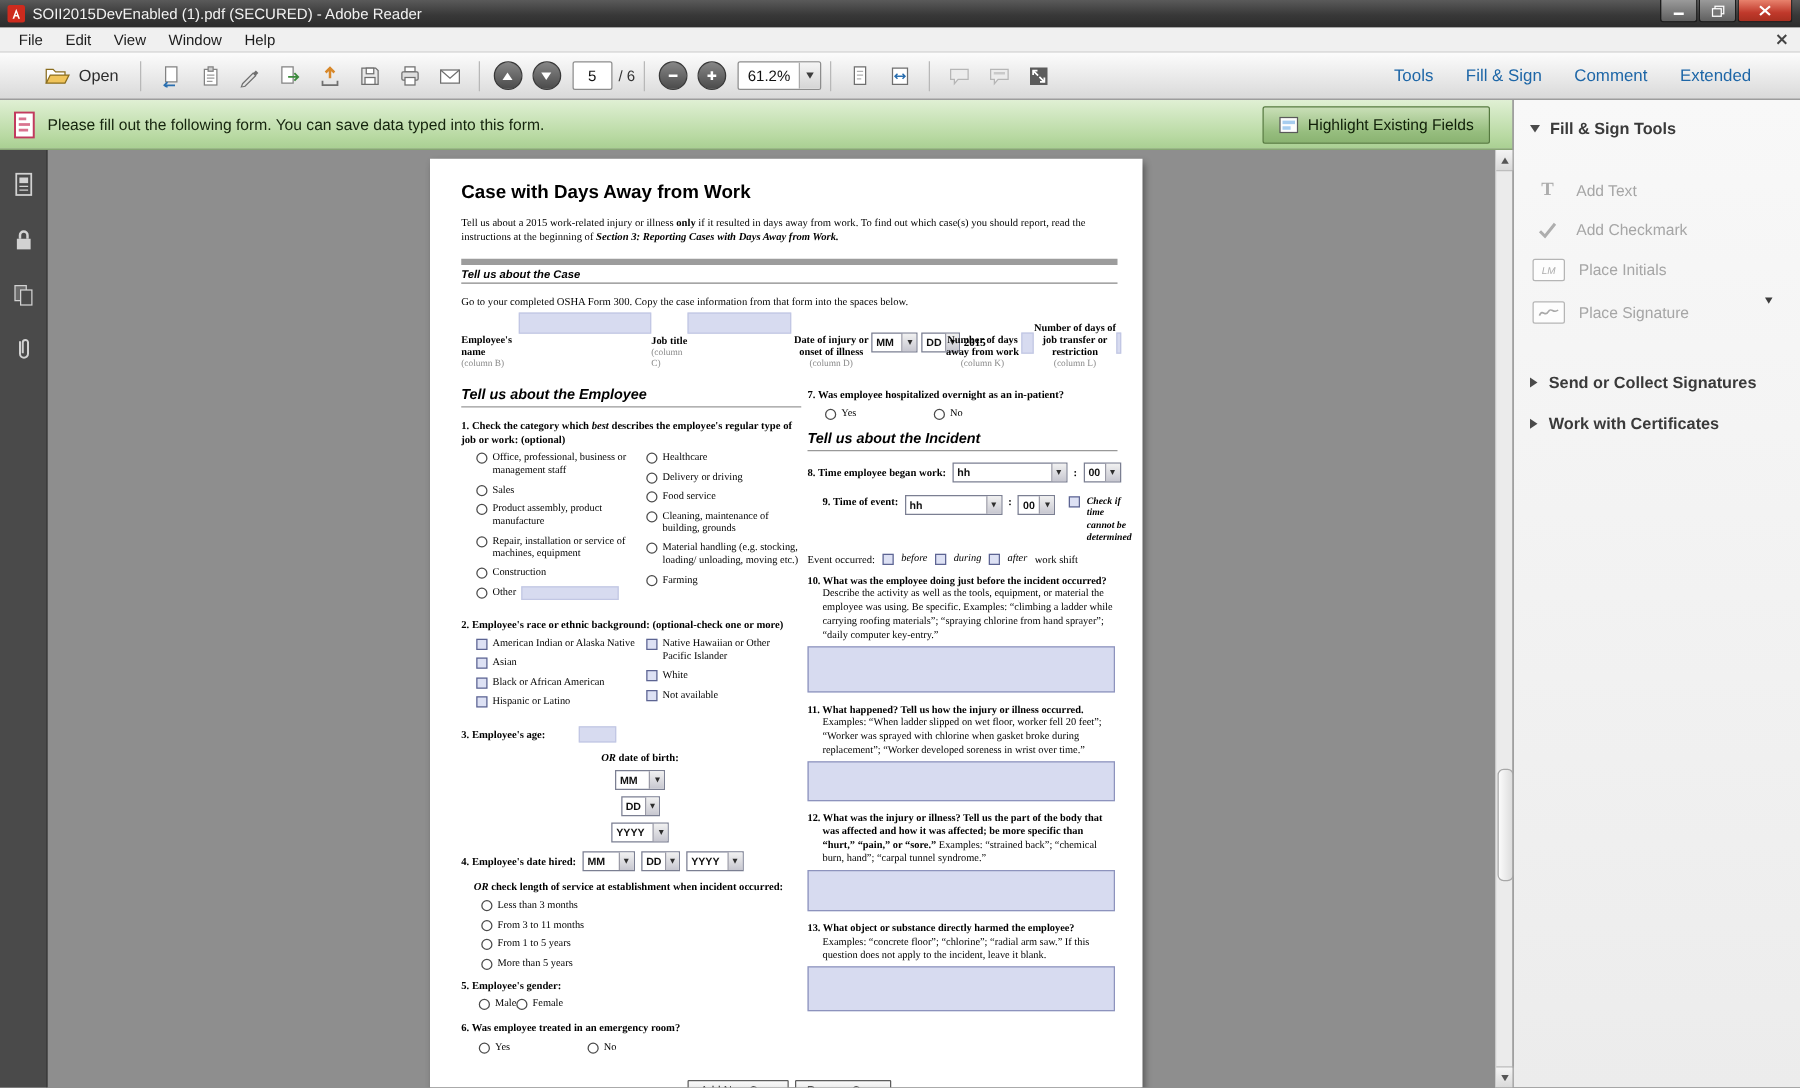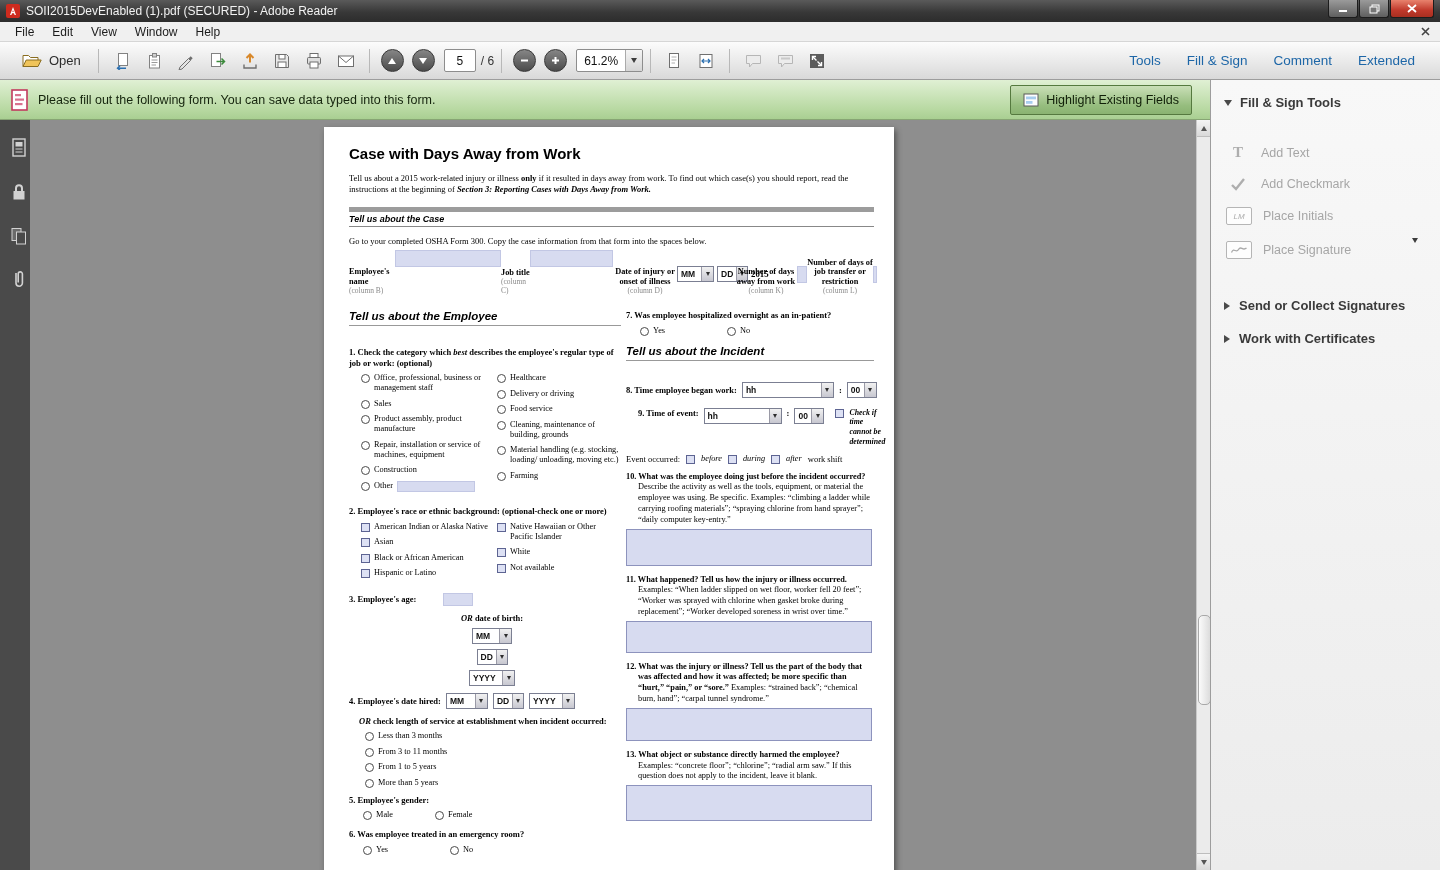--- a/index.html
+++ b/index.html
@@ -13,21 +13,21 @@
   .win-btns{margin-left:auto;display:flex;align-items:flex-start;height:100%;padding-right:6px;gap:1px;}
   .win-btn{width:28px;height:17px;display:inline-flex;align-items:center;justify-content:center;border:1px solid #1c1c1c;border-top:none;border-radius:0 0 3px 3px;background:linear-gradient(#9a9a9a,#5f5f5f);}
   .win-btn.close{width:42px;background:linear-gradient(#e8826d,#c0392b 60%,#a82f20);}
 
   
   .menubar{position:absolute;top:22px;left:0;width:1440px;height:20px;background:#f0f0f0;border-bottom:1px solid #d6d6d6;display:flex;align-items:center;padding:0 6px;box-sizing:border-box;font-size:12px;color:#1c1c1c;}
   .menu-item{padding:0 9px;cursor:default;}
   .menubar-close{margin-left:auto;width:18px;display:flex;justify-content:center;}
 
   
-  .toolbar{position:absolute;top:42px;left:0;width:1440px;height:38px;background:linear-gradient(#fcfcfc,#e9e9e9 55%,#d9d9d9);border-bottom:1px solid #9d9d9d;display:flex;align-items:center;padding:0 12px;box-sizing:border-box;}
+  .toolbar{position:absolute;top:42px;left:0;width:1440px;height:38px;background:linear-gradient(#fcfcfc,#e9e9e9 55%,#d9d9d9);border-bottom:1px solid #9d9d9d;display:flex;align-items:center;padding:0 26px;box-sizing:border-box;}
   .open-btn{display:flex;align-items:center;gap:7px;font-size:13px;color:#2d2d2d;padding:4px 10px;border-radius:3px;}
   .tsep{width:1px;height:24px;background:#b8b8b8;margin:0 7px;flex:none;}
   .tbtn{width:28px;height:26px;display:inline-flex;align-items:center;justify-content:center;margin:0 2px;border-radius:3px;flex:none;}
   .circle-btn{width:21px;height:21px;border-radius:50%;background:linear-gradient(#868686,#4b4b4b);border:1px solid #383838;display:inline-flex;align-items:center;justify-content:center;margin:0 4px;flex:none;}
   .tri-up-w{width:0;height:0;border-left:4px solid transparent;border-right:4px solid transparent;border-bottom:6px solid #fff;}
   .tri-dn-w{width:0;height:0;border-left:4px solid transparent;border-right:4px solid transparent;border-top:6px solid #fff;}
   .page-box{width:30px;height:21px;background:#fff;border:1px solid #8d8d8d;border-radius:2px;display:inline-flex;align-items:center;justify-content:center;font-size:12px;color:#111;margin:0 5px;}
   .page-total{font-size:12px;color:#333;}
   .zoom-box{height:21px;background:#fff;border:1px solid #8d8d8d;border-radius:2px;display:inline-flex;align-items:stretch;font-size:12px;color:#111;margin-left:5px;overflow:hidden;}
   .zoom-val{padding:0 7px;display:flex;align-items:center;}
@@ -39,21 +39,21 @@
   
   .notice{position:absolute;top:80px;left:0;width:1210px;height:40px;background:linear-gradient(#e0f0d4,#b8d9a2 75%,#a9cf92);border-bottom:1px solid #87a574;display:flex;align-items:center;padding:0 10px;box-sizing:border-box;}
   .notice-text{font-size:12.5px;color:#15240d;margin-left:9px;}
   .hl-btn{margin-left:auto;margin-right:8px;height:30px;display:flex;align-items:center;gap:7px;padding:0 12px;background:linear-gradient(#c9dfb7,#96bd7e 70%,#8ab371);border:1px solid #55793f;border-radius:2px;font-size:12.5px;color:#101f08;font-family:"Liberation Sans",sans-serif;}
 
   
   .left-rail{position:absolute;top:120px;left:0;width:38px;bottom:0;background:#4a4a4a;border-right:1px solid #383838;display:flex;flex-direction:column;align-items:center;padding-top:16px;gap:20px;box-sizing:border-box;}
   .rail-btn{width:24px;height:24px;display:flex;align-items:center;justify-content:center;}
 
   
-  .doc-area{position:absolute;top:120px;left:30px;width:1158px;bottom:0;background:#8e8e8e;overflow:hidden;}
+  .doc-area{position:absolute;top:120px;left:50px;width:1158px;bottom:0;background:#8e8e8e;overflow:hidden;}
   .page{position:absolute;left:294px;top:7px;width:570px;height:765px;background:#fff;box-shadow:2px 3px 6px rgba(0,0,0,.45);box-sizing:border-box;padding:14px 20px 0 25px;font-family:"Liberation Serif",serif;color:#000;}
 
   .vscroll{position:absolute;top:120px;left:1196px;width:14px;bottom:0;background:#ebebeb;border-left:1px solid #c9c9c9;box-sizing:border-box;}
   .vs-btn{position:absolute;left:0;width:14px;height:16px;background:linear-gradient(#f4f4f4,#d9d9d9);display:flex;align-items:center;justify-content:center;}
   .vs-btn.up{top:0;border-bottom:1px solid #bdbdbd;}
   .vs-btn.down{bottom:0;border-top:1px solid #bdbdbd;}
   .tri-up-g{width:0;height:0;border-left:3.5px solid transparent;border-right:3.5px solid transparent;border-bottom:5px solid #555;}
   .tri-dn-g{width:0;height:0;border-left:3.5px solid transparent;border-right:3.5px solid transparent;border-top:5px solid #555;}
   .vs-thumb{position:absolute;left:1px;width:11px;top:495px;height:88px;background:linear-gradient(90deg,#fbfbfb,#dcdcdc);border:1px solid #a8a8a8;border-radius:5px;}
 
@@ -89,35 +89,35 @@
 
   .ffield{display:inline-block;background:#d7dbf0;border:1px solid #c2c7e4;box-sizing:border-box;}
   .combo{display:inline-flex;height:16px;background:#fff;border:1px solid #7b7f92;align-items:stretch;box-sizing:border-box;flex:none;}
   .combo-val{flex:1;font-size:8.5px;font-weight:bold;font-family:"Liberation Sans",sans-serif;display:flex;align-items:center;padding:0 3px;color:#111;}
   .combo-btn{width:11px;background:linear-gradient(#f1f1f1,#c7c7d0);border-left:1px solid #9a9aa6;display:flex;align-items:center;justify-content:center;}
   .tri-dn-c{width:0;height:0;border-left:2.5px solid transparent;border-right:2.5px solid transparent;border-top:4px solid #2e2e2e;}
 
   .twocol{display:flex;margin-top:6px;}
   .lcol{width:272px;flex:none;}
   .rcol{width:248px;flex:none;margin-left:5px;}
-  .sec-heading{font-family:"Liberation Sans",sans-serif;font-weight:bold;font-style:italic;font-size:11.5px;border-bottom:1px solid #999;padding-bottom:3px;margin-bottom:21px;}
+  .sec-heading{font-family:"Liberation Sans",sans-serif;font-weight:bold;font-style:italic;font-size:11.5px;border-bottom:1px solid #999;padding-bottom:3px;margin-bottom:9px;}
   .q{font-size:8.5px;font-weight:bold;line-height:1.25;margin-bottom:5px;}
   .qrow{display:flex;align-items:center;gap:5px;font-size:8.5px;margin-bottom:7px;flex-wrap:nowrap;}
   .qrow.start{align-items:flex-start;margin-left:12px;}
   .qrow .lbl{font-weight:bold;white-space:nowrap;}
   .indent{padding-left:14px;flex-direction:column;}
   .indent2{padding-left:10px;}
   .optcols{display:flex;margin:4px 0 9px;}
   .optcol1{width:142px;padding-left:12px;box-sizing:border-box;}
   .optcol2{width:128px;padding-left:6px;box-sizing:border-box;}
   .opt{display:flex;align-items:flex-start;gap:4px;margin-bottom:5.5px;font-size:8.3px;line-height:1.2;}
   .optlab{display:inline-block;}
   .rb{width:7px;height:7px;border:1px solid #4a4a4a;border-radius:50%;background:#fff;flex:none;margin-top:1px;}
   .cb{width:7px;height:7px;border:1px solid #5d6492;background:#dde1f4;flex:none;margin-top:1px;}
-  .inline-opts{display:flex;gap:42px;padding-left:14px;margin:3px 0 9px;}
+  .inline-opts{display:flex;padding-left:14px;margin:3px 0 9px;}
   .inline-opts.gap-big{gap:62px;}
   .inline-opts .opt{margin-bottom:0;}
   .optstack{padding-left:16px;margin-bottom:7px;}
   .note-italic{font-style:italic;font-size:7.8px;line-height:1.25;width:48px;font-weight:bold;}
   .event-row{display:flex;align-items:center;gap:6px;font-size:8.5px;margin-bottom:8px;}
   .event-row i{font-size:8.3px;}
   .qblock{font-size:8.3px;line-height:1.3;padding-left:12px;text-indent:-12px;margin-bottom:3px;}
   .ftextarea{width:246px;background:#d7dbf0;border:1px solid #8d93bd;box-sizing:border-box;margin:3px 0 9px 0;}
   .case-buttons{display:flex;justify-content:center;gap:5px;margin-top:12px;}
   .pdf-btn{font-family:"Liberation Sans",sans-serif;font-size:9px;color:#111;padding:2px 9px;background:linear-gradient(#fafafa,#d4d4d4);border:1px solid #5c5c5c;border-radius:1px;}

